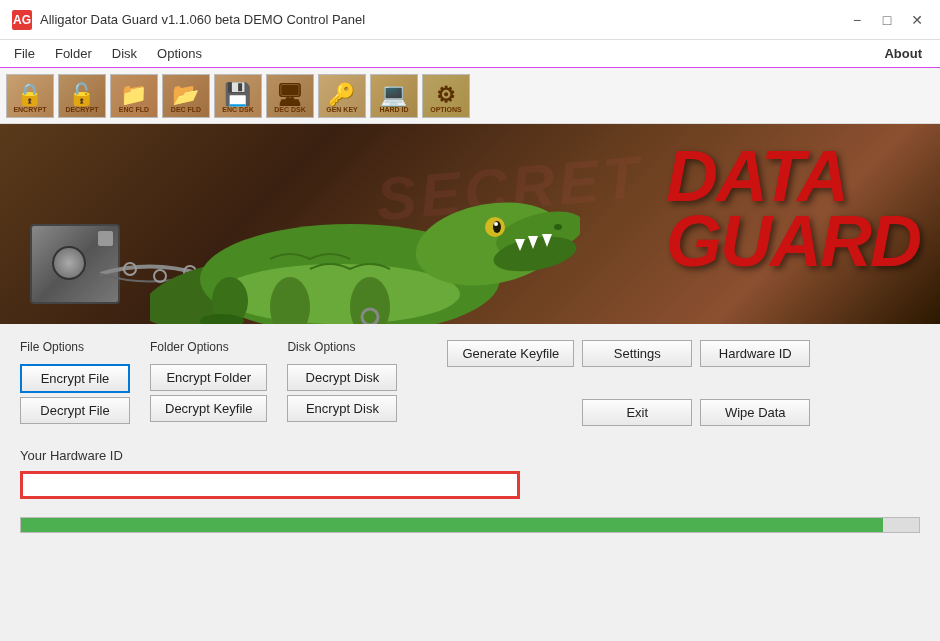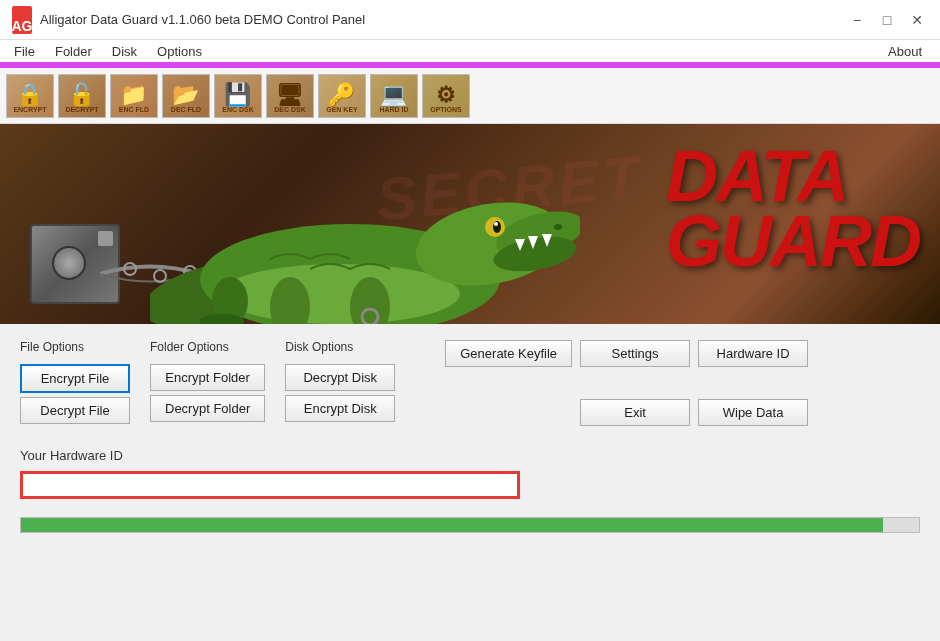--- a/index.html
+++ b/index.html
@@ -24,28 +24,28 @@
       border-bottom: 1px solid #ddd;
       height: 40px;
     }
     #title-left {
       display: flex;
       align-items: center;
       gap: 8px;
     }
     #app-icon {
       width: 20px;
-      height: 28px;
+      height: 20px;
       background: #e53935;
       border-radius: 2px;
       display: flex;
-      align-items: flex-end;
+      align-items: center;
       justify-content: center;
       color: white;
-      font-size: 14px;
+      font-size: 12px;
       font-weight: bold;
     }
     #title-text {
       font-size: 13px;
       color: #333;
     }
     #window-controls {
       display: flex;
       gap: 8px;
     }
@@ -61,39 +61,39 @@
       justify-content: center;
       color: #555;
     }
 
     
     #menu-bar {
       background: #fff;
       display: flex;
       align-items: center;
       padding: 2px 4px;
-      border-bottom: 6px solid #d946ef;
+      border-bottom: 1px solid #d946ef;
       height: 28px;
       justify-content: space-between;
     }
     #menu-left {
       display: flex;
     }
     .menu-item {
       padding: 3px 10px;
       cursor: pointer;
       color: #333;
       font-size: 13px;
     }
     #about-menu {
       padding: 3px 14px;
       cursor: pointer;
       color: #333;
       font-size: 13px;
-      font-weight: 400;
+      font-weight: 700;
     }
 
     
     #toolbar {
       background: #f5f5f5;
       display: flex;
       align-items: center;
       padding: 4px 6px;
       gap: 4px;
       border-bottom: 1px solid #ddd;
@@ -454,21 +454,21 @@
 
   <div class="control-group">
     <div class="control-group-label">File Options</div>
     <button class="btn active">Encrypt File</button>
     <button class="btn">Decrypt File</button>
   </div>
 
   <div class="control-group">
     <div class="control-group-label">Folder Options</div>
     <button class="btn">Encrypt Folder</button>
-    <button class="btn">Decrypt Folder</button>
+    <button class="btn">Decrypt Keyfile</button>
   </div>
 
   <div class="control-group">
     <div class="control-group-label">Disk Options</div>
     <button class="btn">Decrypt Disk</button>
     <button class="btn">Encrypt Disk</button>
   </div>
 
   <div class="right-buttons" style="margin-left: 30px; gap: 32px;">
     <div class="right-row">

